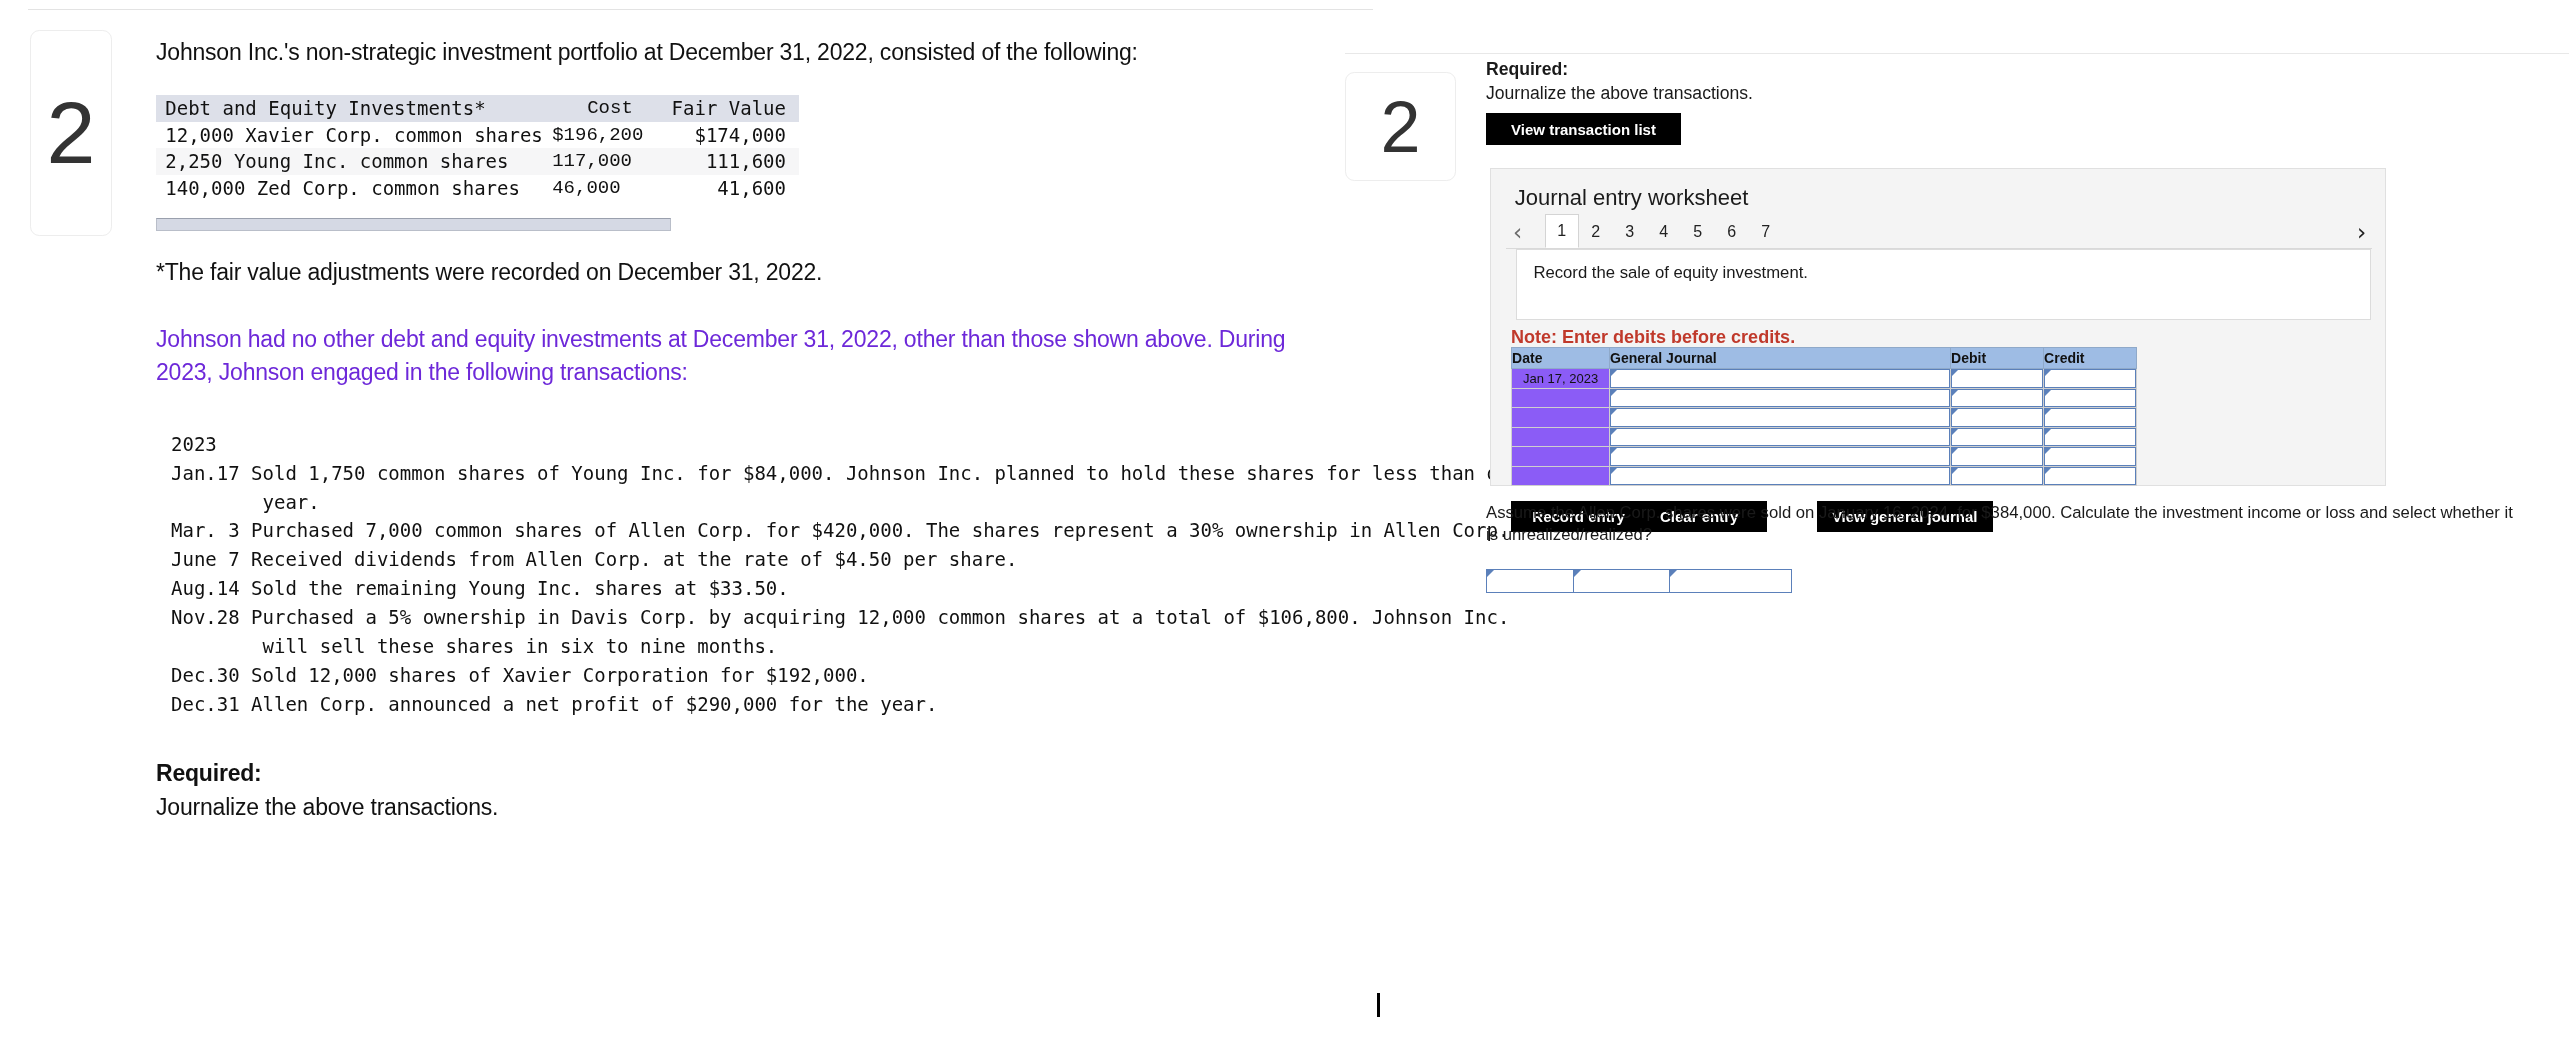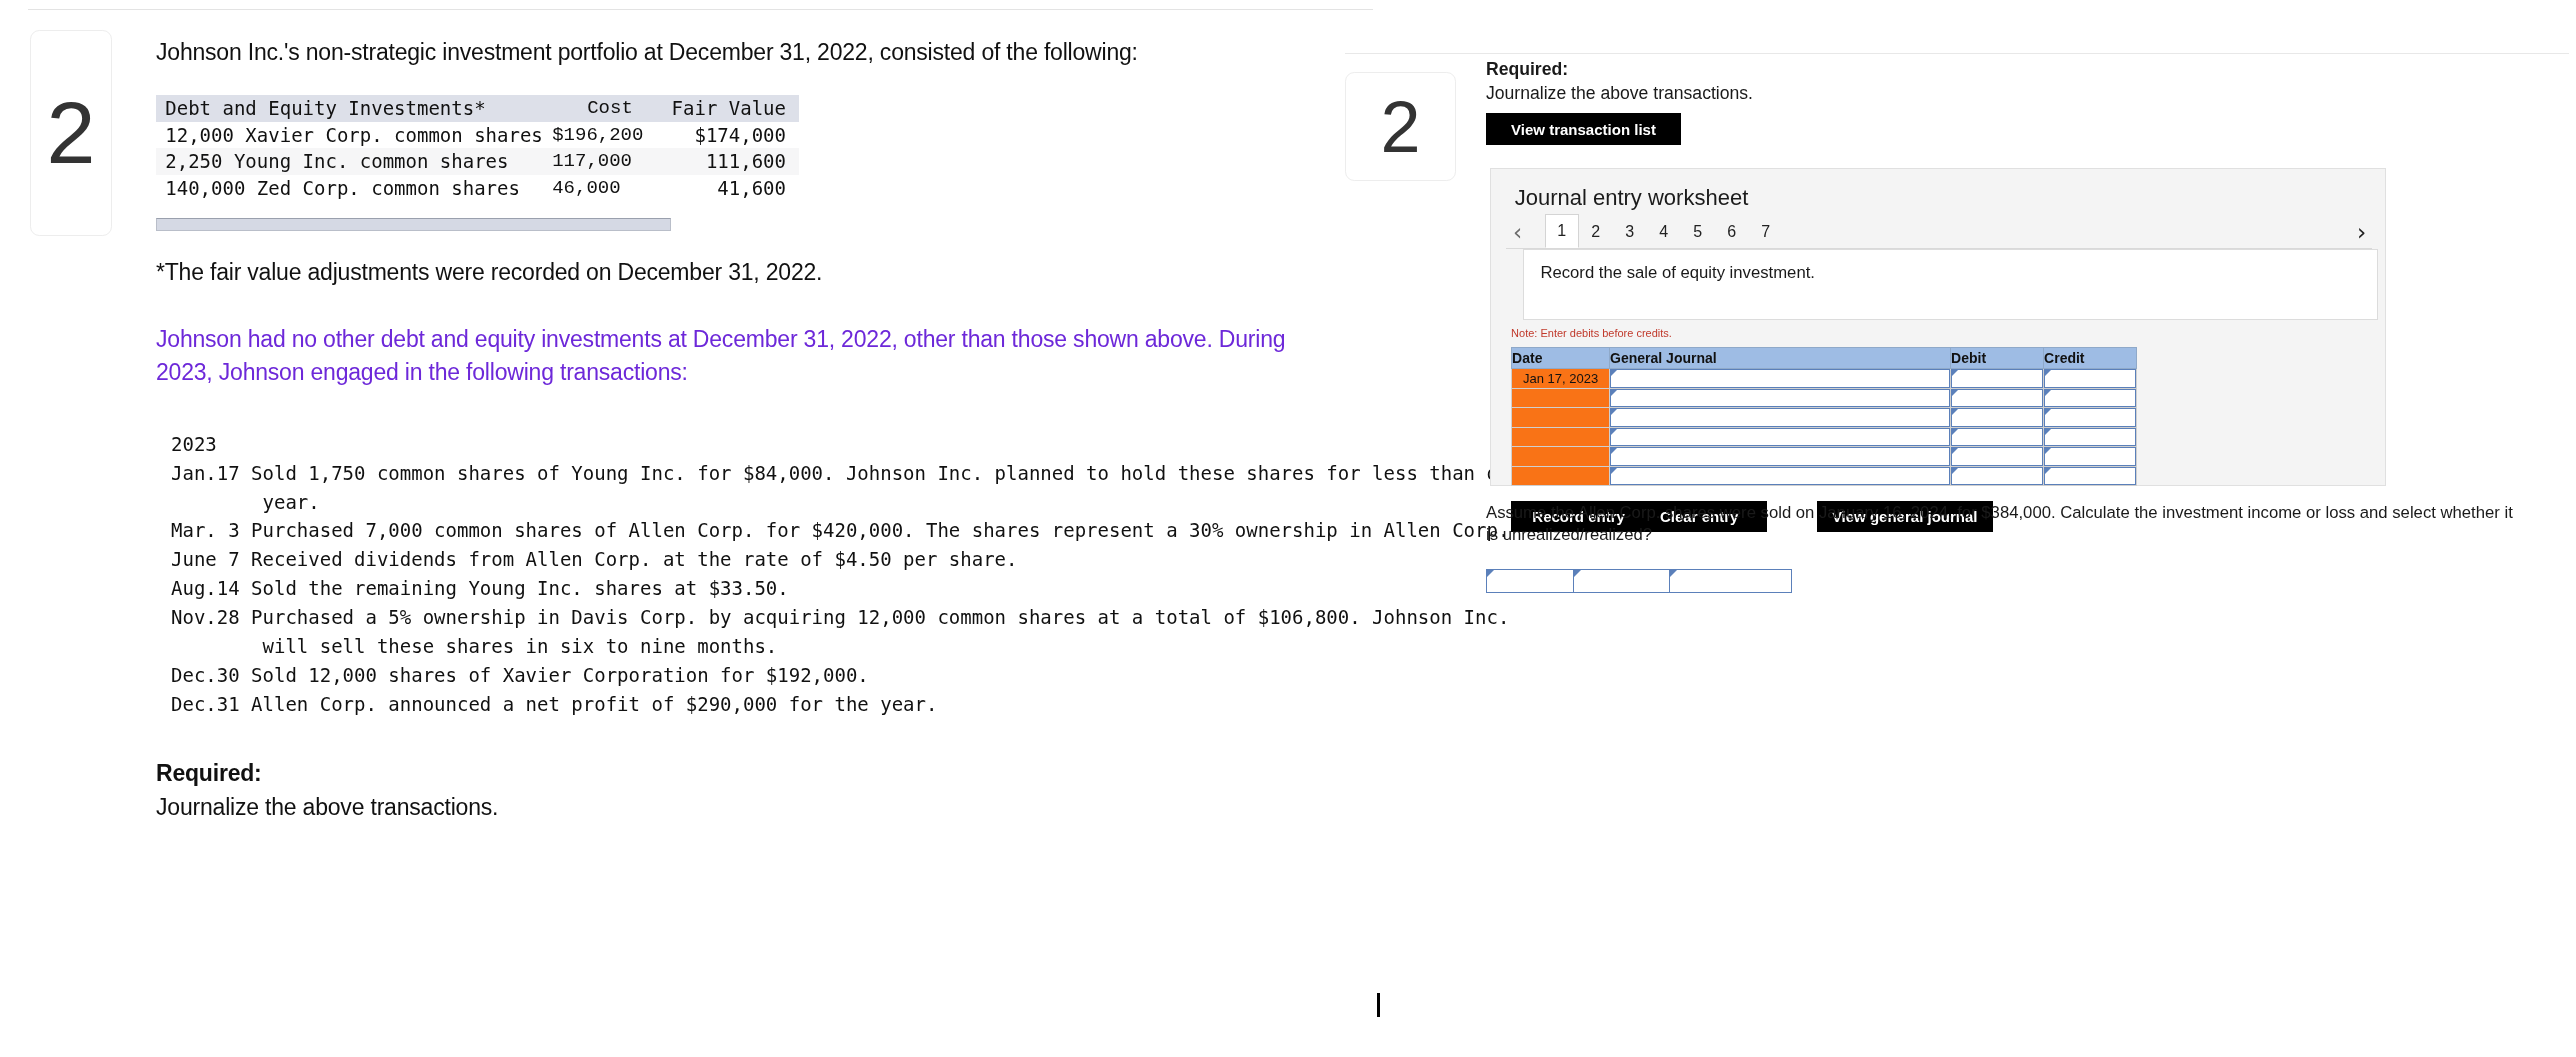--- a/index.html
+++ b/index.html
@@ -270,41 +270,42 @@
     left: 15px;
     top: 79px;
     width: 866px;
     height: 0.9px;
     background: #d9d9d9;
   }
 
   
   .prompt-box {
     position: absolute;
-    left: 32px;
+    left: 25px;
     top: 80px;
     width: 855px;
     height: 71px;
     background: #ffffff;
     border: 0.9px solid #dcdcdc;
     box-sizing: border-box;
   }
   .prompt-text {
     position: absolute;
     left: 16.7px;
     top: 13px;
     font-size: 16.7px;
     color: #1a1a1a;
   }
   .note-text {
     position: absolute;
     left: 20.4px;
     top: 158px;
-    font-size: 11px;
+    font-size: 18px;
     color: #c0392b;
+    font-weight: bold;
   }
 
   
   .journal-wrap {
     position: absolute;
     left: 20.4px;
     top: 178px;
     width: 625px;
   }
   table.journal {
@@ -319,21 +320,21 @@
     font-size: 14px;
     font-weight: bold;
     height: 20.4px;
     padding: 0;
     text-align: left;
   }
   table.journal td {
     border: 0.9px solid #cfcfcf;
     padding: 0;
     height: 18.5px;
-    background: #f97316;
+    background: #8b5cf6;
   }
   td.date-cell {
     font-size: 13px;
     color: #111;
     text-align: center;
     vertical-align: middle;
     border-right: 0.9px solid #9f9f9f;
   }
   .cell-input {
     position: relative;

